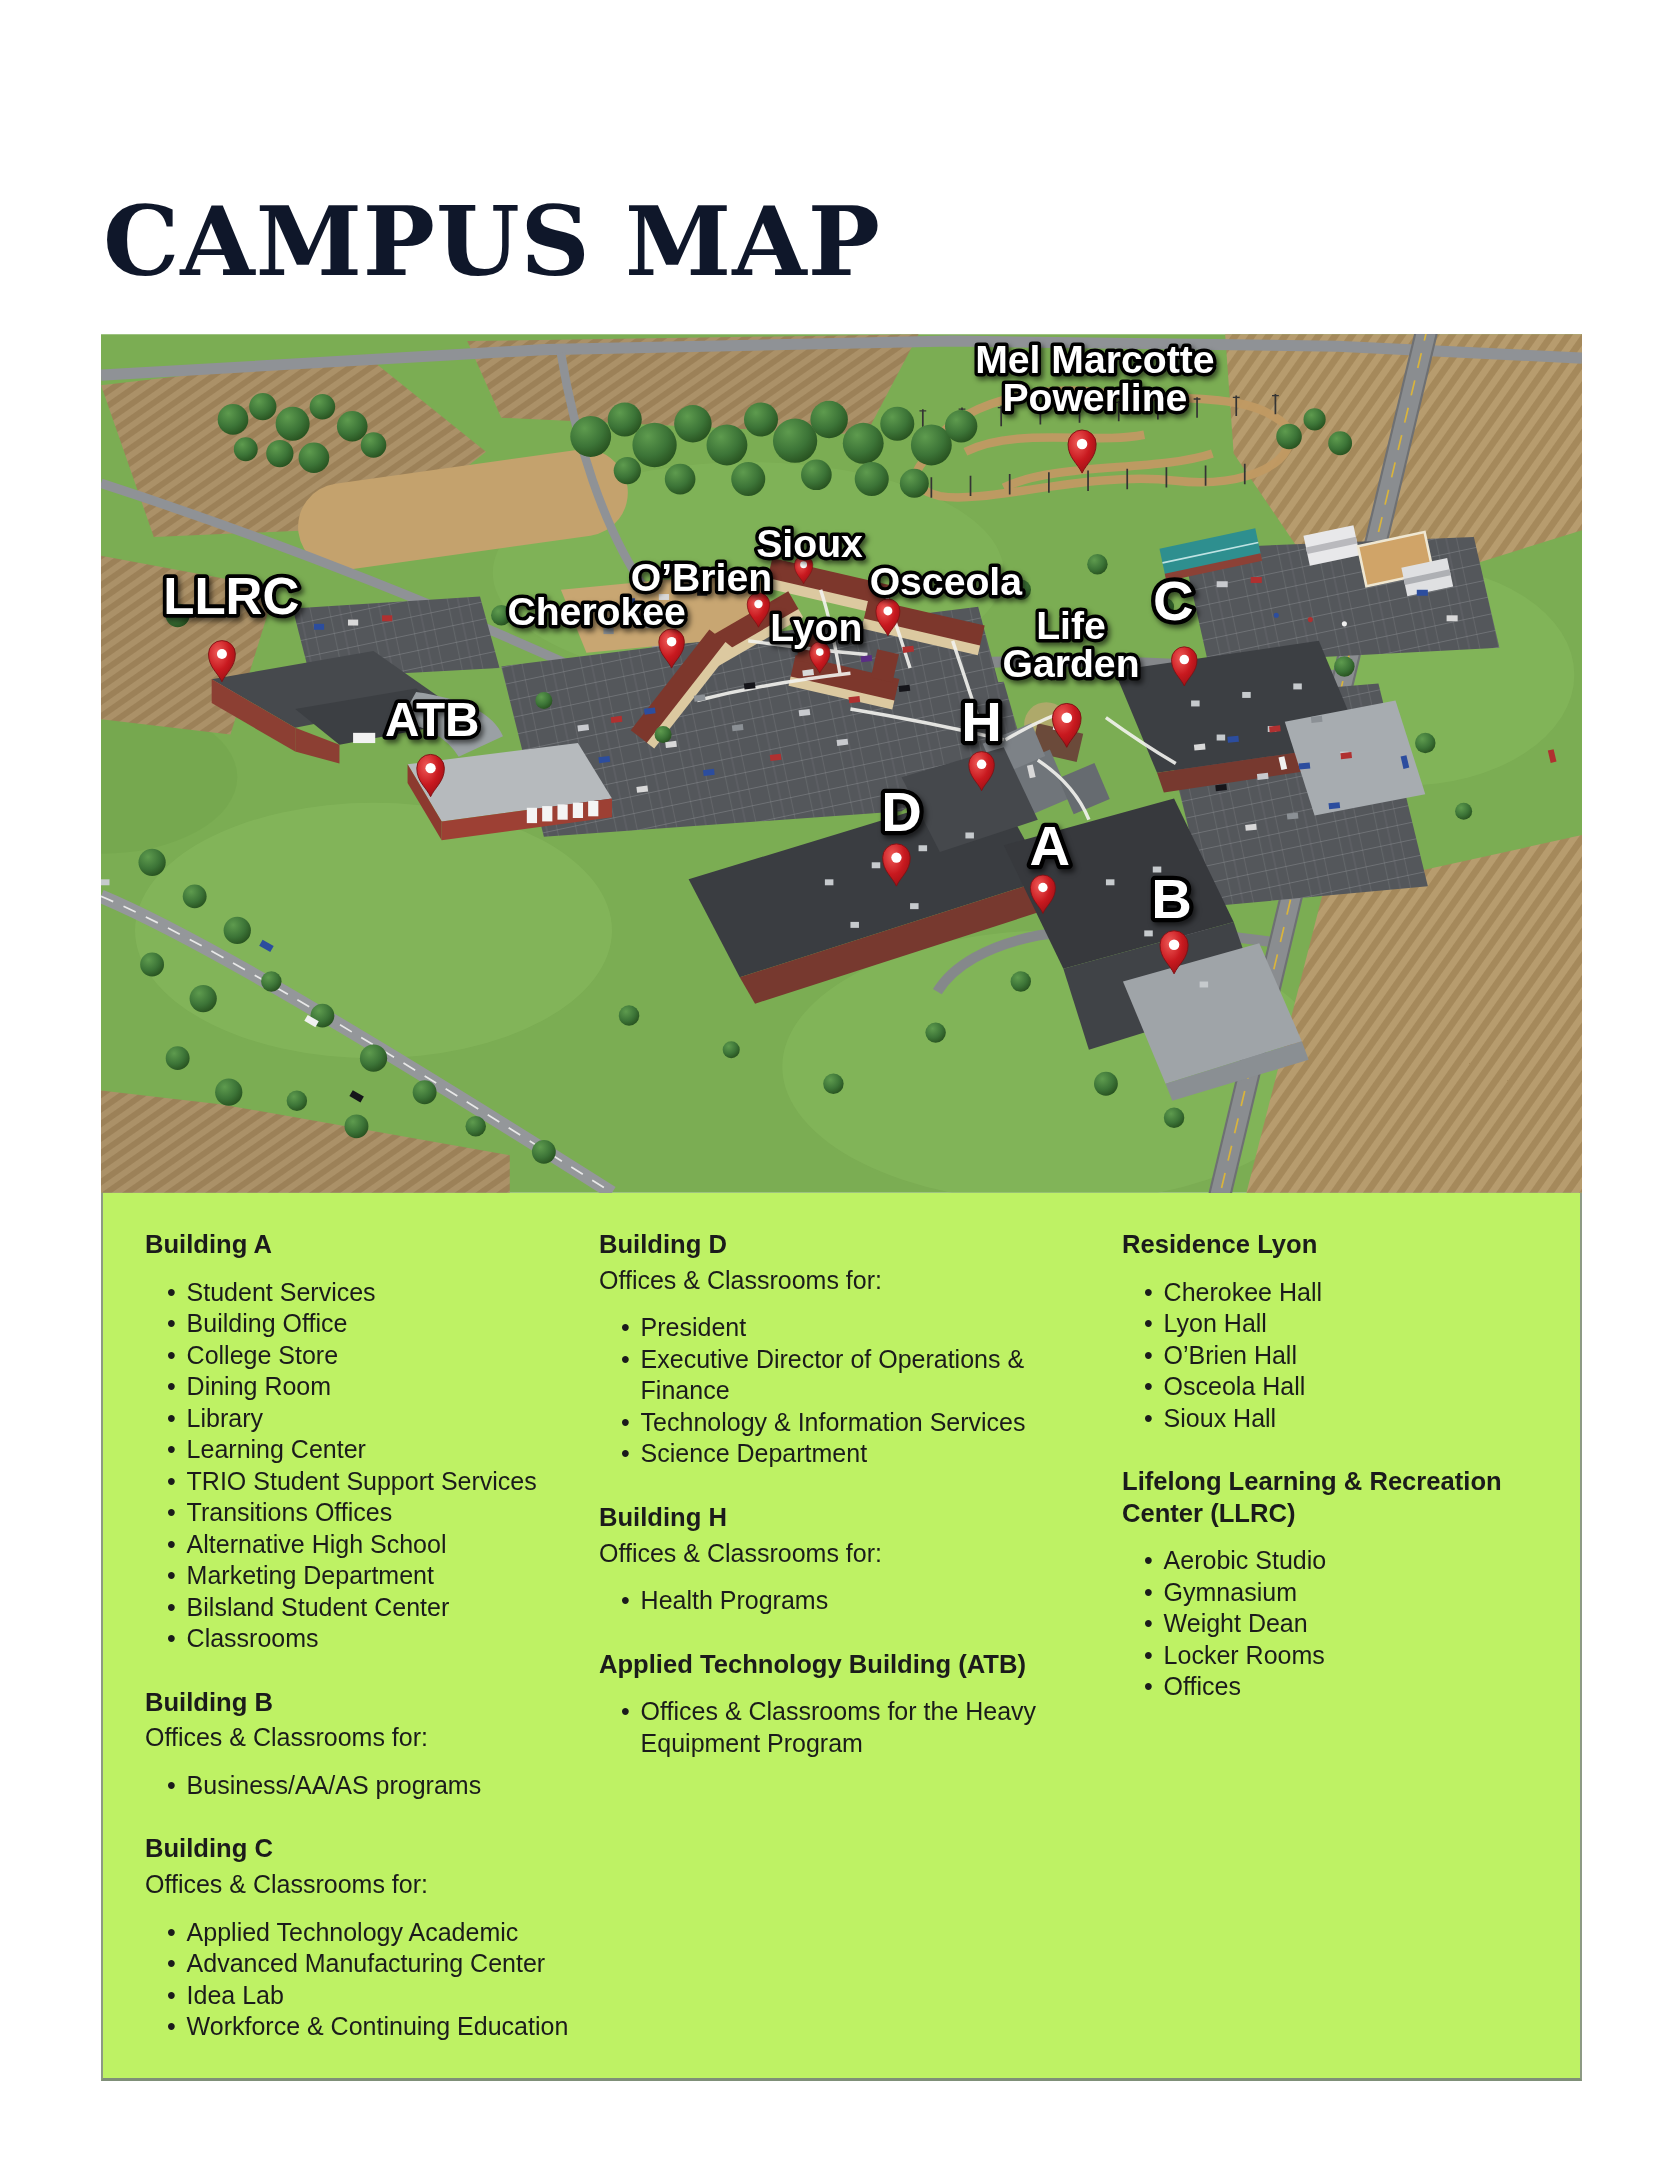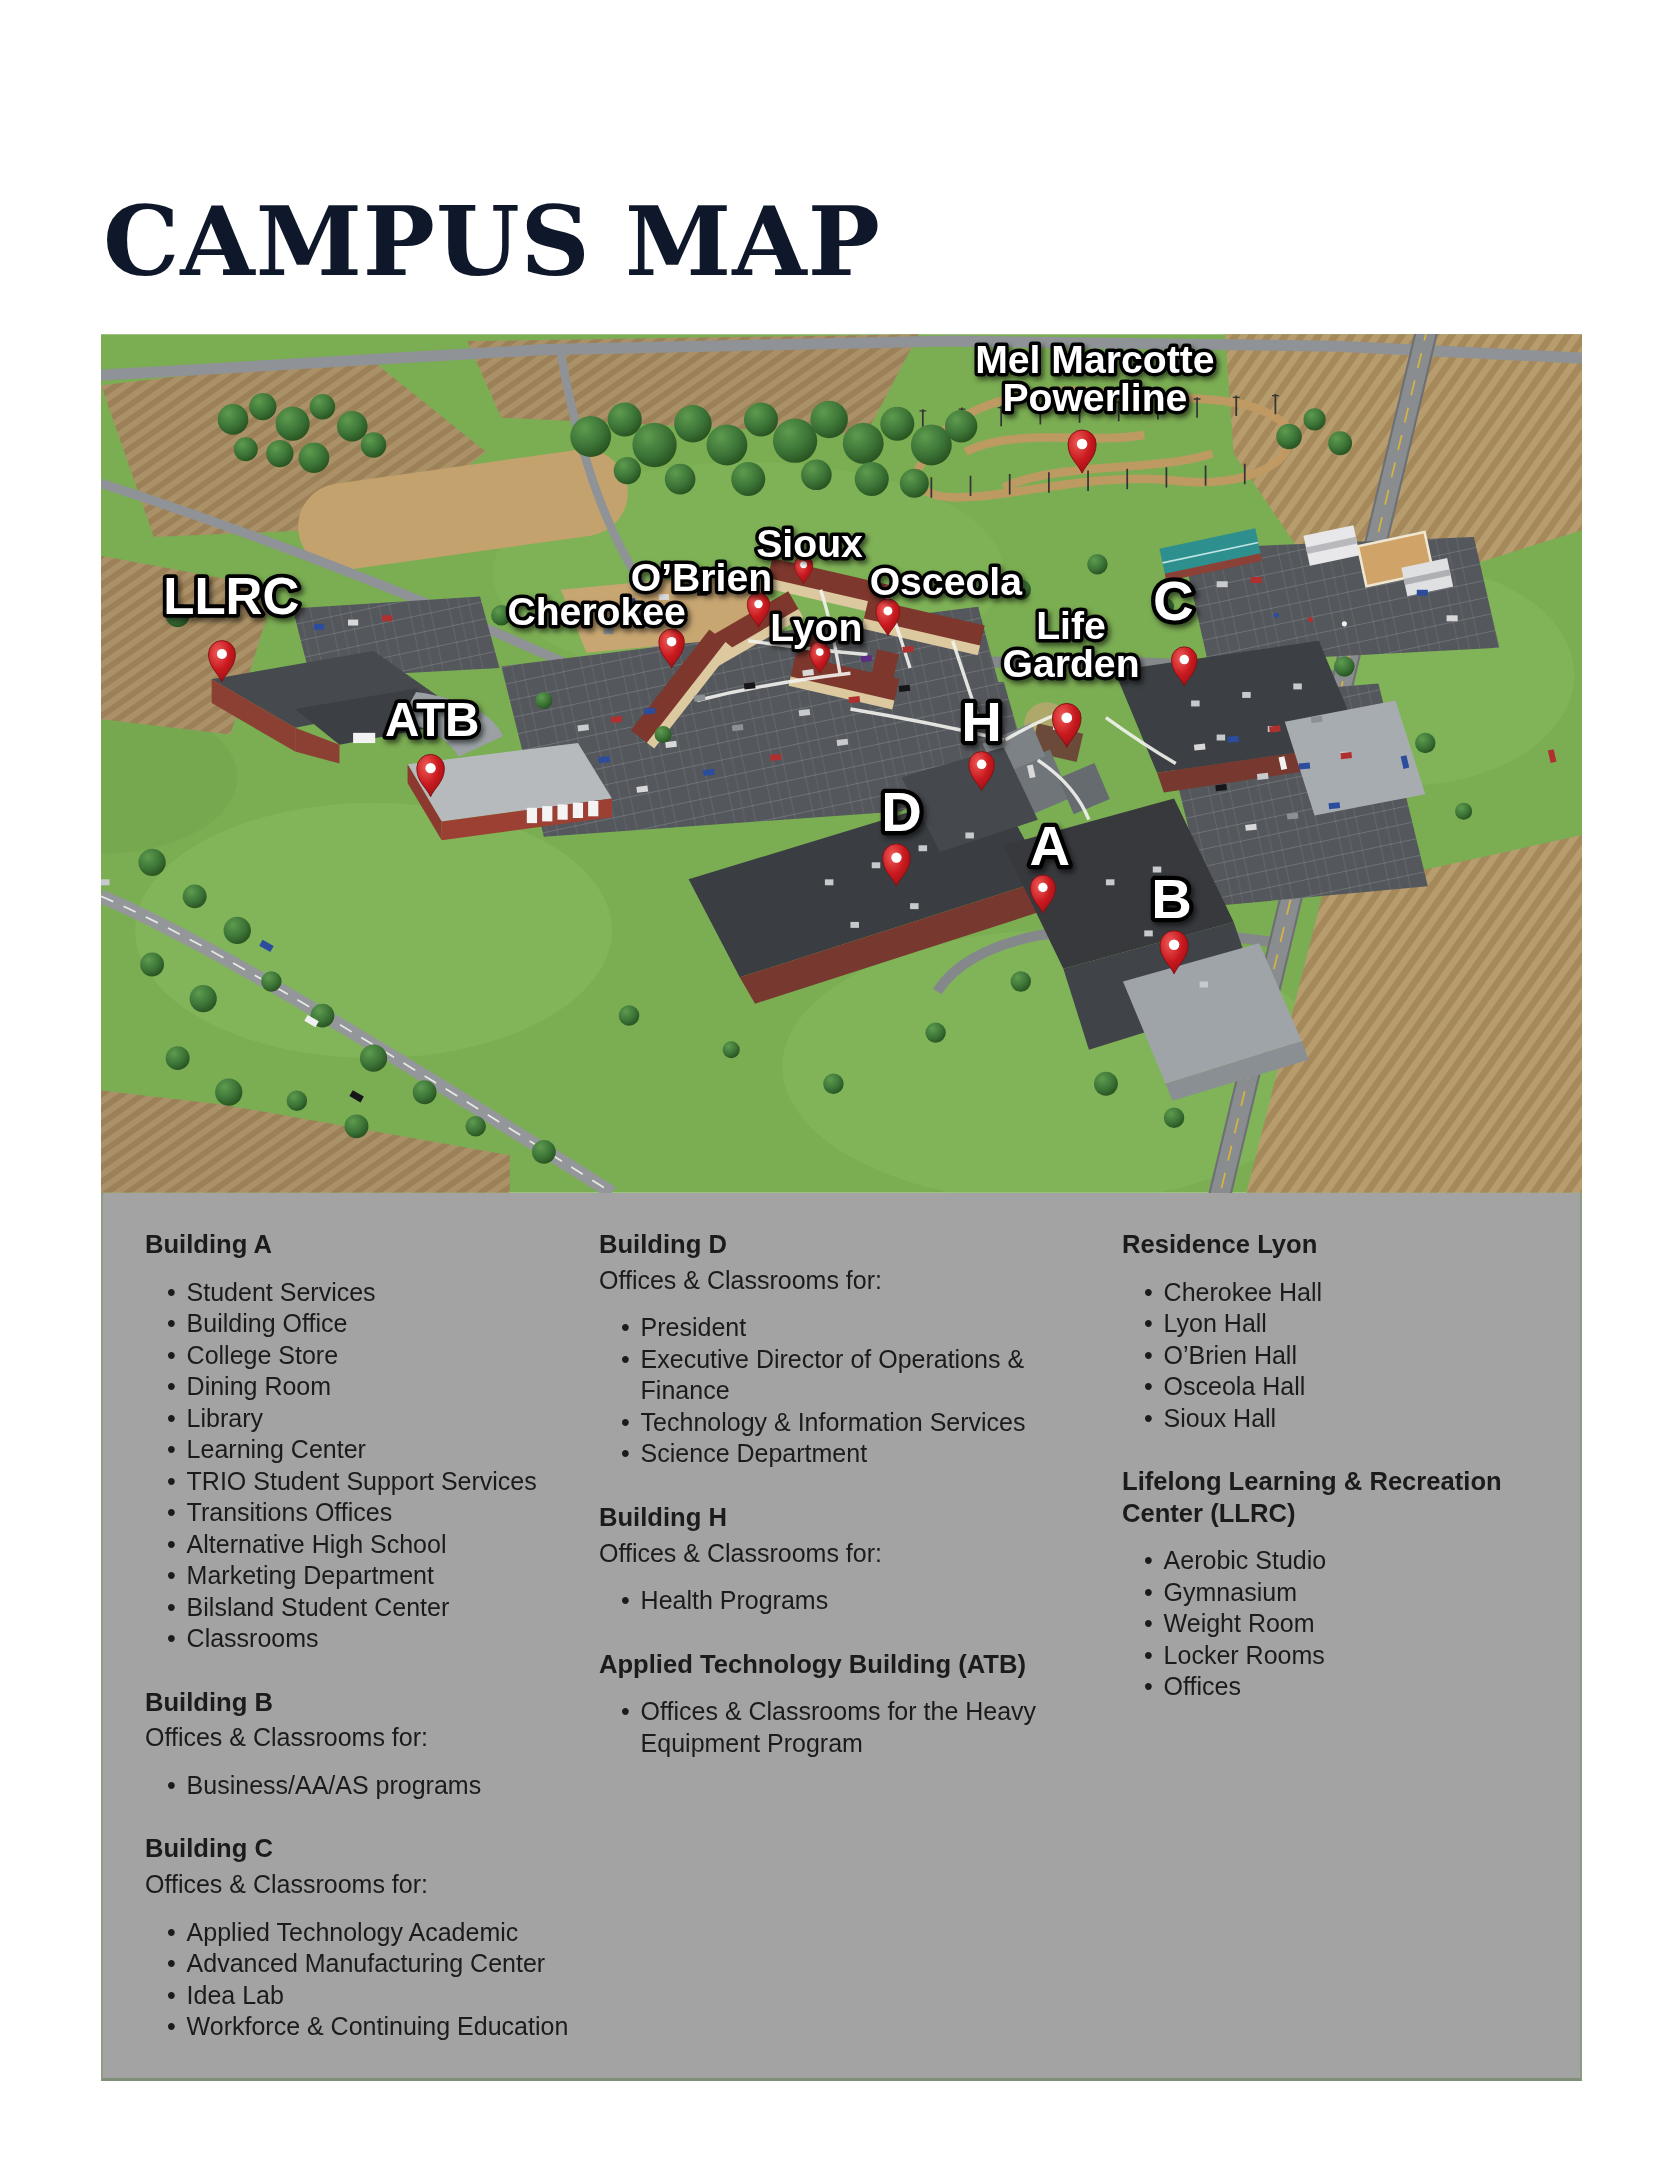--- a/index.html
+++ b/index.html
@@ -11,21 +11,21 @@
   text.mlab,text.mlab-big,text.mlab-llrc,text.mlab-atb{
     font-family:"Liberation Sans",sans-serif;font-weight:bold;fill:#fff;stroke:#000;
     paint-order:stroke;stroke-linejoin:round;text-anchor:middle;
     filter:drop-shadow(3px 4px 3px rgba(0,0,0,0.55));
   }
   text.mlab{font-size:46px;stroke-width:8px;}
   text.mlab-big{font-size:66px;stroke-width:10px;}
   text.mlab-llrc{font-size:60px;stroke-width:9px;}
   text.mlab-atb{font-size:56px;stroke-width:9px;}
   
-  .legend{position:absolute;left:101px;top:1193px;width:1481px;height:888px;background:#a3a3a3;
+  .legend{position:absolute;left:101px;top:1193px;width:1481px;height:888px;background:#bef264;
     border-left:2.6px solid #8d9a84;border-right:2.6px solid #8d9a84;border-bottom:3.4px solid #7f8f78;
     box-sizing:border-box;color:#1b1b1b;}
   .lcol{position:absolute;top:36px;}
   .lcol-1{left:42px;width:460px;}
   .lcol-2{left:496px;width:523px;}
   .lcol-3{left:1019px;width:443px;}
   .lsec{margin-bottom:32px;}
   .lhead{font-size:25.6px;font-weight:bold;margin:0 0 4.3px 0;line-height:31.5px;}
   .lintro{font-size:25px;margin:0;line-height:31.5px;}
   .llist{list-style:none;margin:16px;padding:0;font-size:25px;line-height:31.5px;}
@@ -483,21 +483,21 @@
           <li>Osceola Hall</li>
           <li>Sioux Hall</li>
         </ul>
     </div>
     <div class="lsec">
       <h3 class="lhead">Lifelong Learning &amp; Recreation Center (LLRC)</h3>
       <ul class="llist">
 
       <li>Aerobic Studio</li>
           <li>Gymnasium</li>
-          <li>Weight Room</li>
+          <li>Weight Dean</li>
           <li>Locker Rooms</li>
           <li>Offices</li>
         </ul>
     </div>
   </div>
 
 </div>
 
 
 </body></html>

